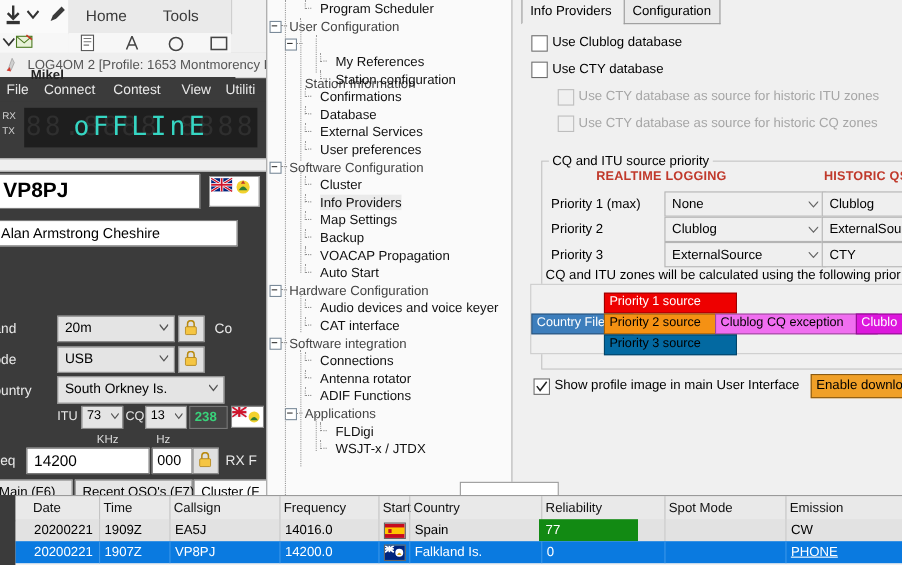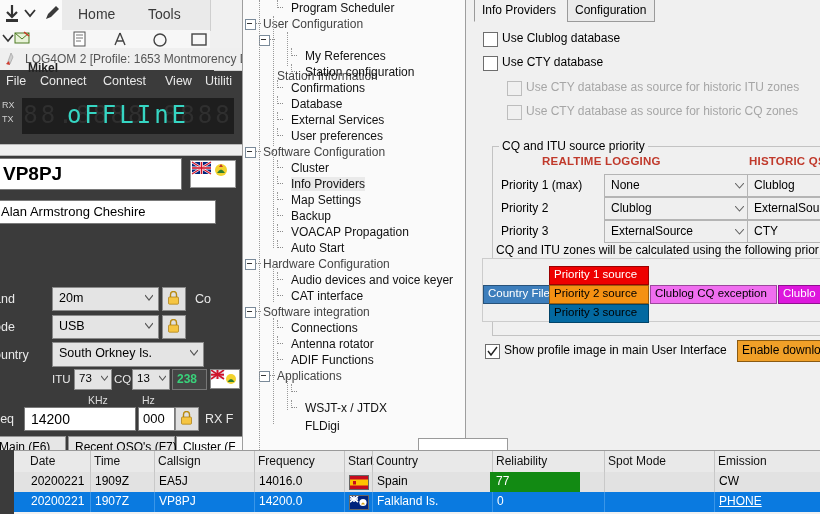--- a/index.html
+++ b/index.html
@@ -126,21 +126,21 @@
 
   .colhead{position:absolute;font-size:11.5px;color:#c0392b;font-weight:bold;letter-spacing:.2px;white-space:nowrap;}
   .prow-lab{position:absolute;font-size:12px;color:#000;white-space:nowrap;}
   .pcombo{position:absolute;height:21px;background:#efefef;border:1px solid #b4b4b4;}
   .pcombo .v{position:absolute;left:6px;top:3px;font-size:12px;color:#000;white-space:nowrap;}
   .pcombo .chev{position:absolute;right:6px;top:8px;}
   #note{position:absolute;left:496px;top:243px;font-size:12px;color:#000;white-space:nowrap;}
 
   
   #legend{position:absolute;left:482px;top:258px;width:338px;height:62px;border:1px solid #cccccc;background:#f0f0f0;}
-  .chip{position:absolute;height:17px;border:1px solid rgba(0,0,0,.35);}
+  .chip{position:absolute;height:17px;border:1px solid rgba(0,0,0,.35);padding-left:21px;}
   .chip span{position:absolute;left:4px;top:1px;font-size:11.5px;white-space:nowrap;}
 
   #profchk{position:absolute;left:485px;top:344px;}
   #enable-btn{position:absolute;left:737px;top:340px;width:86px;height:20px;background:#f0a028;border:1px solid #8a5a12;}
   #enable-btn span{position:absolute;left:4px;top:2px;font-size:12px;color:#000;white-space:nowrap;}
 
   
   #grid{left:0;top:450px;width:820px;height:64px;background:#f0f0f0;}
   #grid-head{position:absolute;left:14px;top:0;width:806px;height:22px;background:#e9e9e9;border-top:1px solid #9a9a9a;border-bottom:1px solid #9a9a9a;}
   .gh{position:absolute;top:3px;font-size:12px;color:#111;white-space:nowrap;}
@@ -480,21 +480,21 @@
         <span class="lbl" style="left: 48px;">ADIF Functions</span>
       </div>
       <div class="tnode">
         <span class="expander" style="left: 16px;"></span>
         <span class="dash" style="left: 26px;"></span>
         <span class="lbl grp" style="left: 34px;">Applications</span>
       </div>
       <div class="tnode">
         <span class="dash" style="left: 48px;"></span>
         <span class="vdot" style="left: 48px; top: 0px; height: 8px;"></span>
-        <span class="lbl" style="left: 62px; margin-top: 34px;">FLDigi</span>
+        <span class="lbl" style="left: 62px;">FLDigi</span>
       </div>
       <div class="tnode">
         <span class="dash" style="left: 48px;"></span>
         <span class="vdot" style="left: 48px; top: 0px; height: 8px;"></span>
         <span class="lbl" style="left: 62px;">WSJT-x / JTDX</span>
       </div>
       <span class="vdot" style="left: 16px; top: 0px; height: 458px;"></span>
       <span class="vdot" style="left: 30px; top: 16px; height: 130px;"></span>
       <span class="vdot" style="left: 44px; top: 32px; height: 34px;"></span>
       <span class="vdot" style="left: 30px; top: 150px; height: 98px;"></span>

